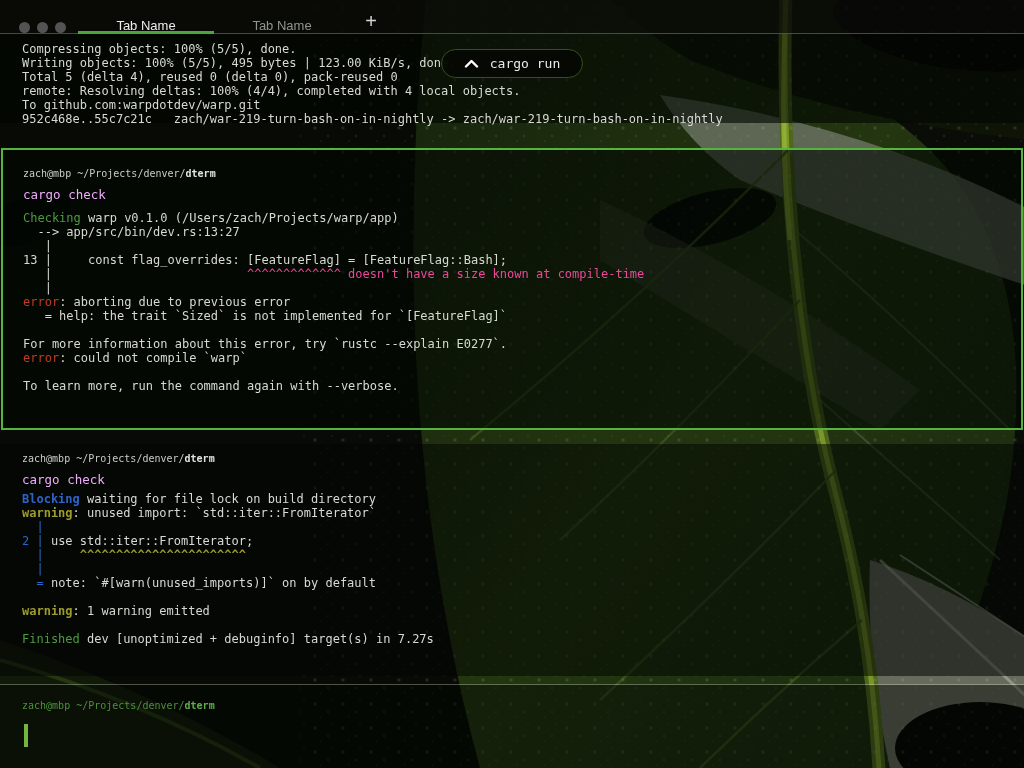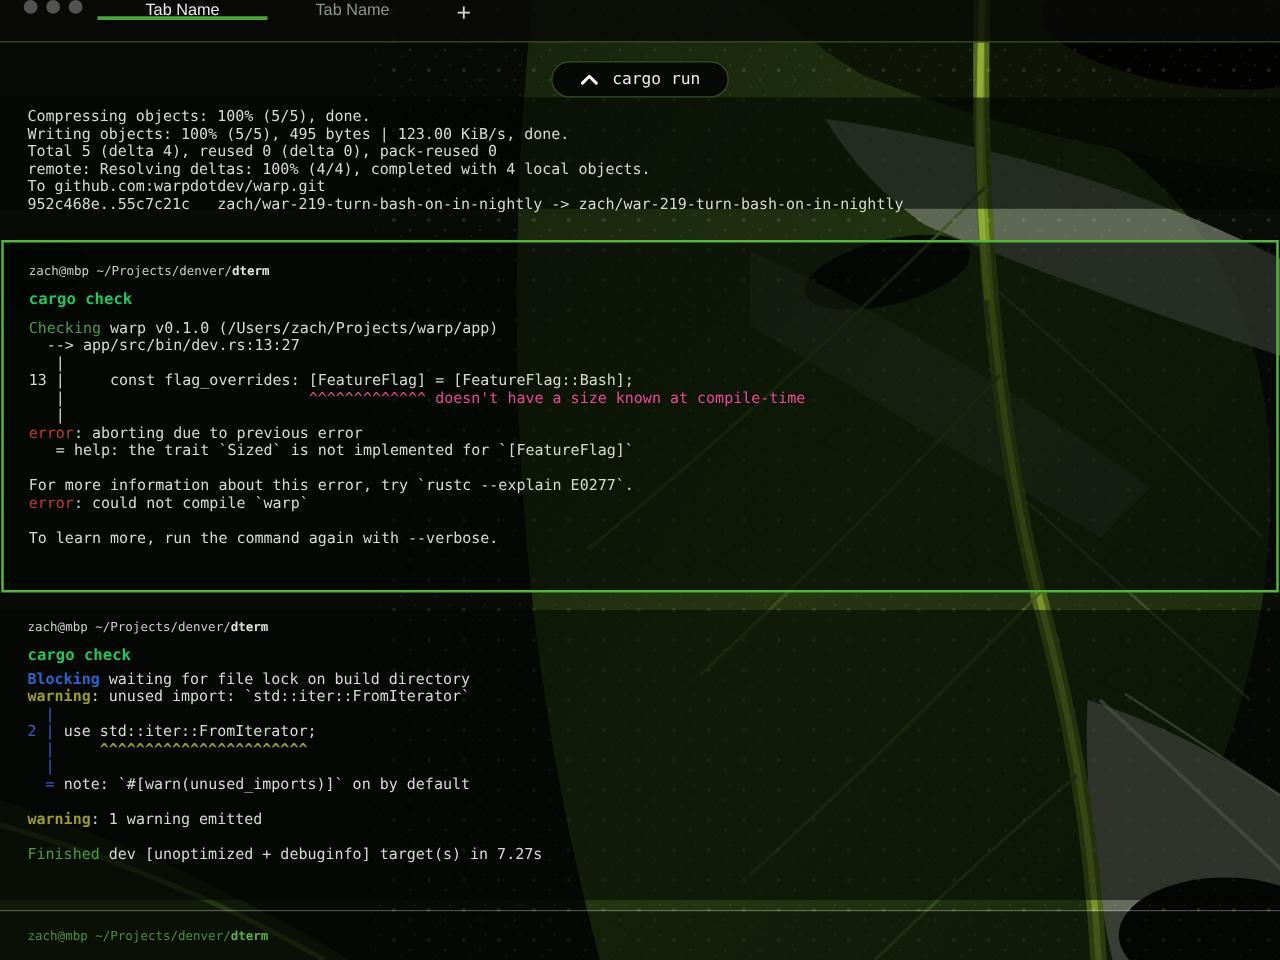--- a/index.html
+++ b/index.html
@@ -8,57 +8,57 @@
     font-family:"DejaVu Sans Mono",monospace;position:relative;
   }
   .window{position:absolute;inset:0;width:1024px;height:768px;overflow:hidden;}
   .bg{position:absolute;top:0;left:0;z-index:0;}
 
   
   .tabbar{
     position:absolute;top:0;left:0;right:0;height:33px;z-index:10;
     background:rgba(9,11,7,0.86);
     border-bottom:1px solid rgba(100,145,60,0.55);
-    display:flex;align-items:flex-start;
+    display:flex;align-items:flex-end;
   }
   .traffic{display:flex;align-items:center;gap:7px;padding:0 12px 0 19px;}
   .dot{width:11px;height:11px;border-radius:50%;background:#535353;}
   .tab{
     width:136px;display:flex;align-items:center;justify-content:center;
     color:#8f948f;font-family:"Liberation Sans",sans-serif;font-size:13px;
     position:relative;cursor:default;
   }
   .tab.active{color:#ececec;}
   .tab.active::after{
     content:"";position:absolute;left:0;right:0;bottom:-1px;height:3px;background:#4da33c;
   }
   .newtab{
     width:42px;display:flex;align-items:center;justify-content:center;
     color:#d4d4d4;font-family:"Liberation Sans",sans-serif;font-size:20px;font-weight:300;
   }
 
   
-  .terminal{position:absolute;top:34px;left:0;right:0;bottom:0;z-index:2;margin-top:44px;}
+  .terminal{position:absolute;top:34px;left:0;right:0;bottom:0;z-index:2;}
   .block{position:absolute;left:0;right:0;background:rgba(2,6,2,0.62);}
   .block.git{top:0;height:89px;padding:3px 0 0 22px;box-sizing:border-box;}
   .block.b1{
     top:114px;height:282px;left:1px;right:1px;box-sizing:border-box;
     border:2px solid #55b33e;background:rgba(2,6,2,0.60);
     padding:17px 0 0 20px;
   }
   .block.b2{top:410px;height:232px;box-sizing:border-box;background:rgba(2,6,2,0.55);padding:8px 0 0 22px;}
   .sep{position:absolute;top:650px;left:0;right:0;height:1px;background:rgba(226,236,221,0.32);}
   .block.b3{top:651px;bottom:0;height:auto;box-sizing:border-box;background:rgba(2,6,2,0.45);padding:14px 0 0 22px;}
 
   .prompt{font-size:10px;line-height:14px;color:#c9cdc5;white-space:pre;}
   .s-prompt{color:#c9cdc5;}
   .s-promptb{color:#e0e4da;font-weight:bold;}
   .s-pgreen{color:#4c8f3e;}
   .s-pgreenb{color:#5fae4a;font-weight:bold;}
-  .cmd{margin-top:7px;font-size:12.5px;font-weight:bold;color:#22c55e;line-height:14px;white-space:pre;}
+  .cmd{margin-top:7px;font-size:12.5px;font-weight:normal;color:#f0abfc;line-height:14px;white-space:pre;}
   .lines{margin-top:5px;font-size:12px;line-height:14px;color:#d6dad2;}
   .b1 .lines{margin-top:9px;}
   .tline{white-space:pre;height:14px;}
   .s-red{color:#c23b26;}
   .s-red2{color:#ec4899;}
   .s-green{color:#4d9b3f;}
   .s-blue{color:#2e63c9;}
   .s-blueb{color:#2e63c9;font-weight:bold;}
   .s-yellow{color:#9d9a2f;font-weight:bold;}
   .cursor{margin-top:11px;margin-left:2px;width:3.5px;height:23px;background:#76b53f;}

